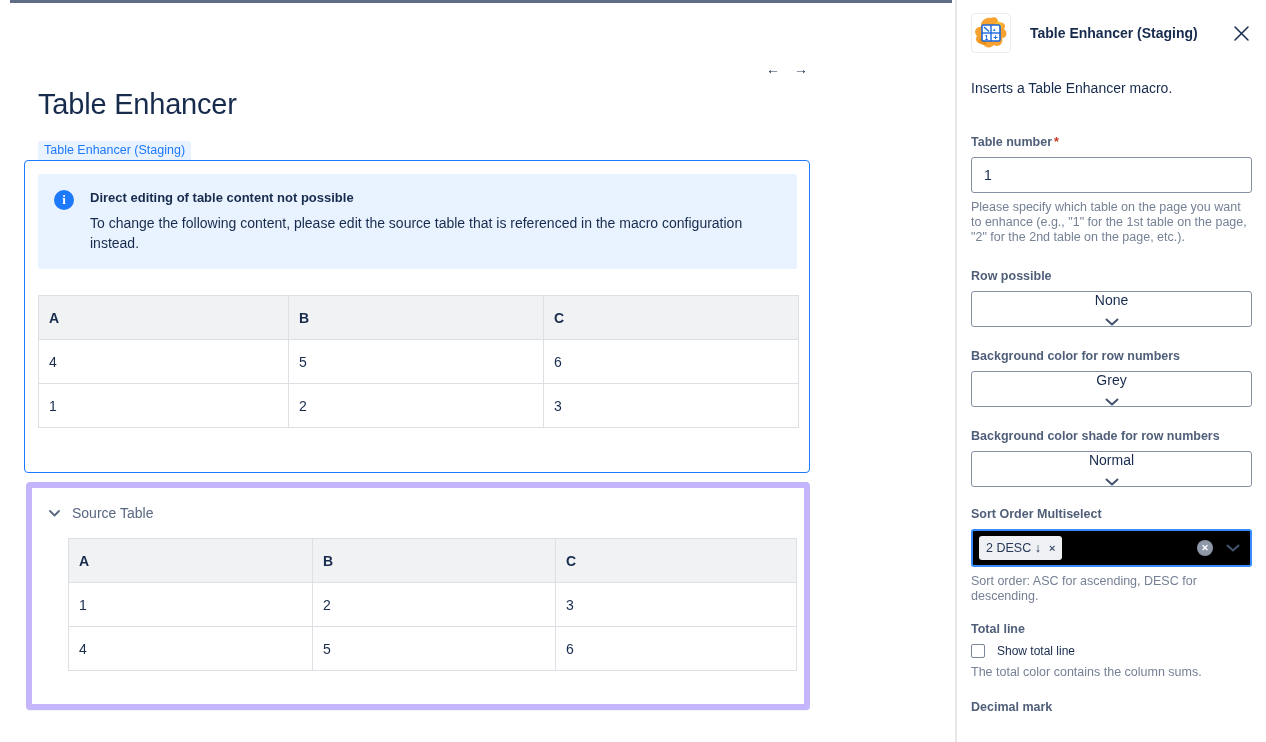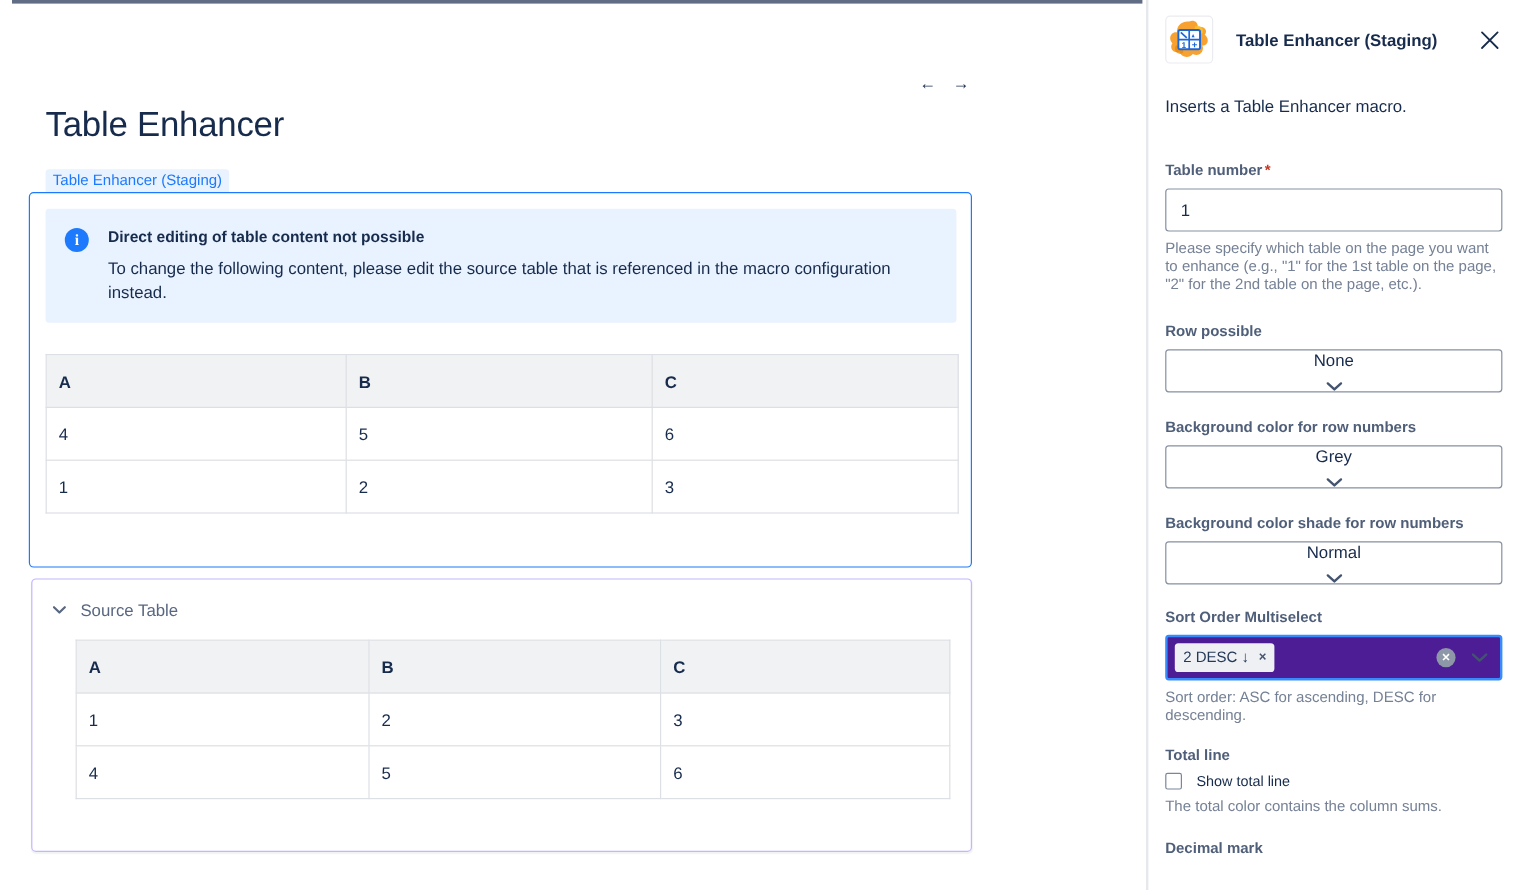--- a/index.html
+++ b/index.html
@@ -26,21 +26,21 @@
   .info-title { font-size:13px; font-weight:bold; color:#172b4d; }
   .info-body { margin-top:8px; font-size:14px; line-height:20px; color:#172b4d; max-width:700px; }
 
   table.grid { border-collapse:collapse; table-layout:fixed; font-size:14px; color:#172b4d; }
   table.grid th, table.grid td { border:1px solid #dcdfe4; height:44px; padding:0 10px;
                                  text-align:left; vertical-align:middle; font-weight:normal; }
   table.grid th { background:#f1f2f4; font-weight:bold; }
   .preview-table { margin:26px 12px 0 13px; width:760px; }
 
   .source-box { position:absolute; left:26px; top:482px; width:784px; height:228px;
-                border:1px solid #c4b5fd; border-radius:4px; background:#fff;
+                border:6px solid #c4b5fd; border-radius:4px; background:#fff;
                 box-shadow:0 1px 1px rgba(9,30,66,0.06); }
   .source-head { display:flex; align-items:center; gap:12px; margin:17px 0 0 17px;
                  color:#596780; font-size:14px; cursor:pointer; }
   .source-table { margin:17px 0 0 36px; width:728px; }
 
   
   .sidebar { position:absolute; left:955px; top:0; width:311px; height:742px; background:#fff;
              border-left:2px solid #e6e8ec; padding:0 14px; }
   .sb-header { display:flex; align-items:center; padding-top:13px; }
   .app-tile { width:40px; height:40px; border:1px solid #ebecf0; border-radius:4px;
@@ -51,21 +51,21 @@
 
   .f-label { margin-top:24px; font-size:12.5px; font-weight:bold; color:#505f79; }
   .f-label .req { color:#ca3521; margin-left:2px; }
   .f-help { margin-top:7px; font-size:12.5px; line-height:15px; color:#758195; }
   .f-input, .f-select { margin-top:8px; width:281px; height:36px; border:1px solid #8590a2;
                border-radius:3px; background:#fff; font-size:14px; color:#172b4d;
                display:flex; align-items:center; padding:0 12px; }
   input.f-input { display:block; padding:0 12px; font-family:"Liberation Sans",sans-serif; }
   .f-select { justify-content:space-between; cursor:pointer;flex-direction:column; }
   .multi { margin-top:8px; width:281px; height:38px; border:2px solid #388bff; border-radius:3px;
-           display:flex; align-items:center; padding:0 10px 0 6px; background:#4c1d95; }
+           display:flex; align-items:center; padding:0 10px 0 6px; background:#000000; }
   .tag { background:#eef0f3; border-radius:3px; height:24px; display:flex; align-items:center;
          gap:8px; padding:0 7px; font-size:12.5px; color:#253858; }
   .tag .tag-x { font-size:11px; font-weight:bold; color:#44546f; cursor:pointer; }
   .multi-right { margin-left:auto; display:flex; align-items:center; gap:13px; }
   .clear-circle { width:16px; height:16px; border-radius:50%; background:#8d97a8; color:#fff;
                   font:bold 9px/16px "Liberation Sans",sans-serif; text-align:center; cursor:pointer; }
   .cb-row { margin-top:8px; display:flex; align-items:center; gap:12px; }
   .checkbox { width:14px; height:14px; border:1px solid #7a869a; border-radius:2px;
               background:#fff; cursor:pointer; }
   .cb-label { font-size:12px; color:#172b4d; }

